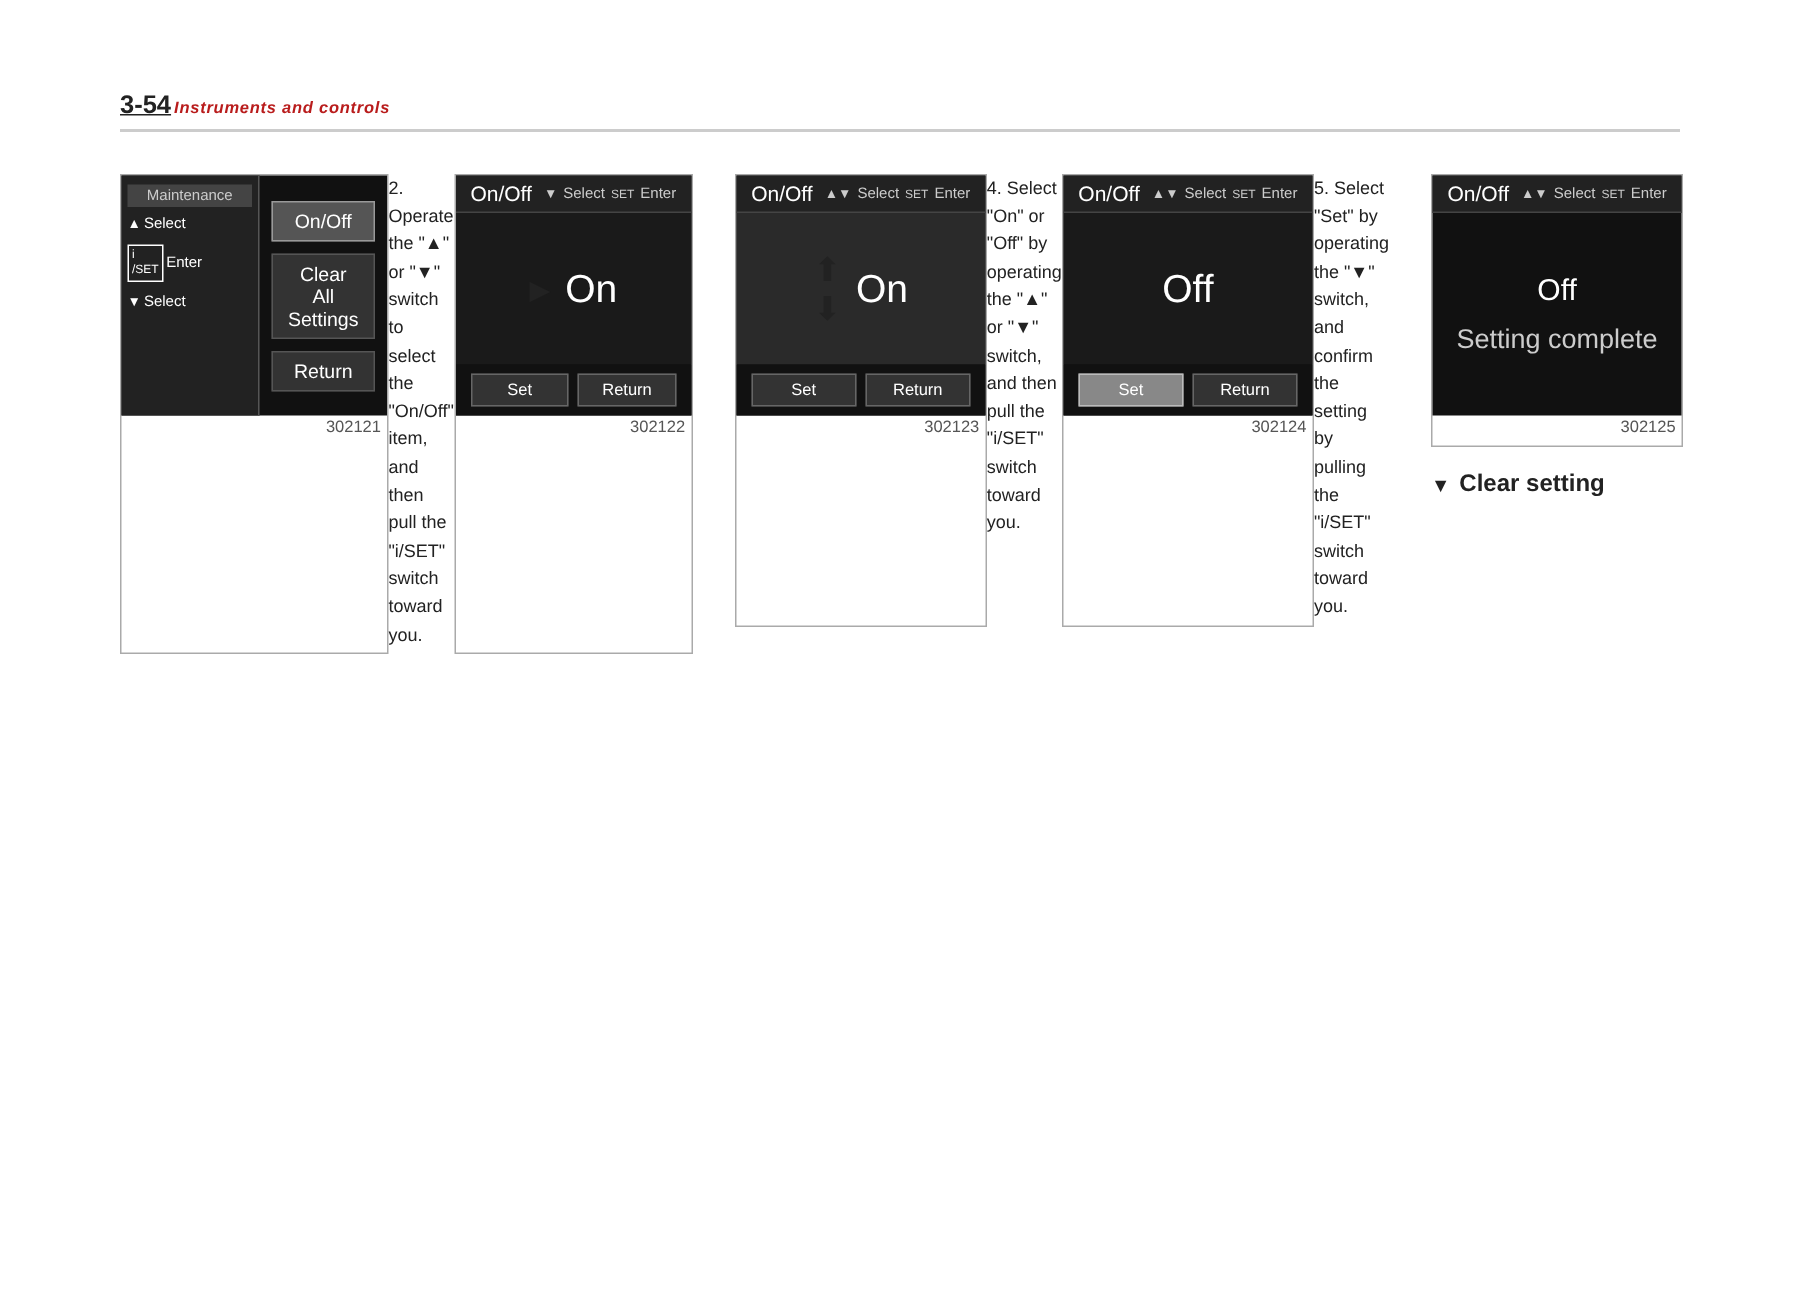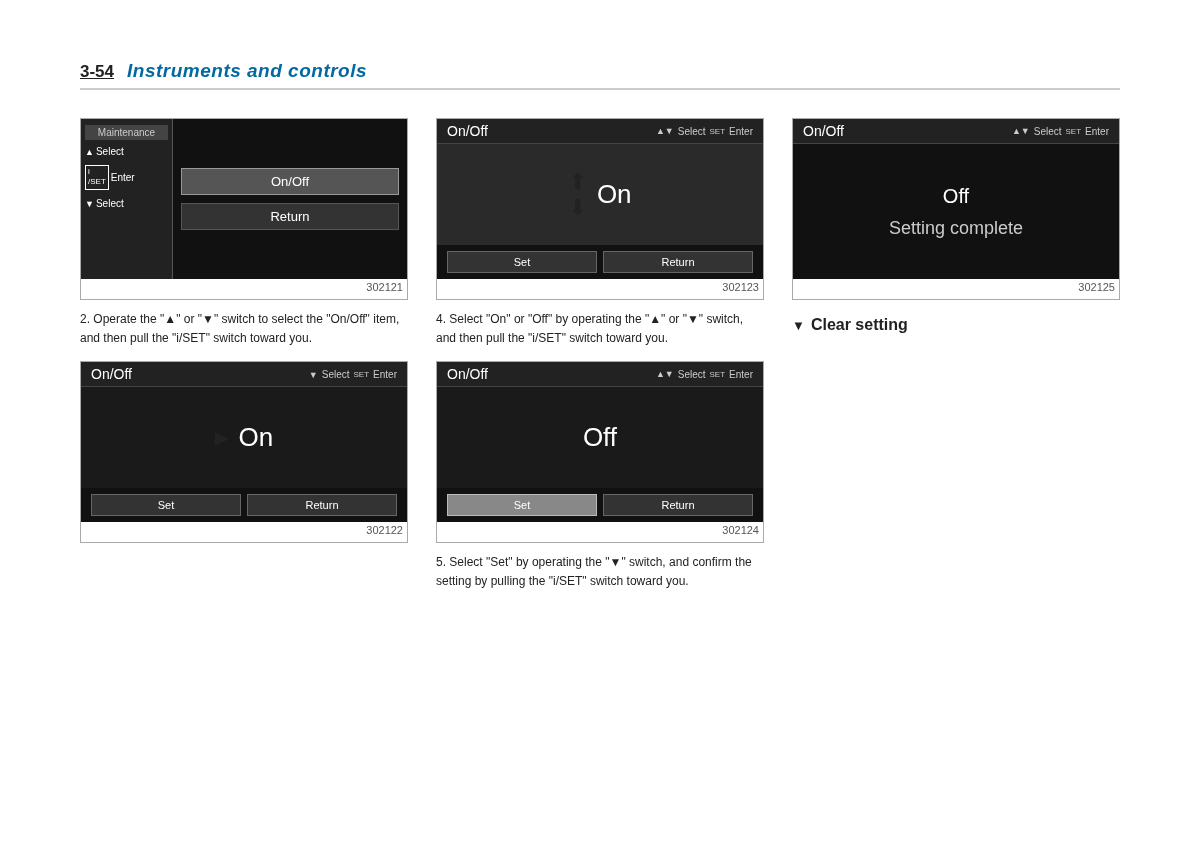--- a/index.html
+++ b/index.html
@@ -21,40 +21,39 @@
     .header {
       display: flex;
       align-items: baseline;
       border-bottom: 2px solid #ccc;
       padding-bottom: 6px;
       margin-bottom: 28px;
     }
     .header-number {
       font-size: 17px;
       font-weight: bold;
-      margin-right: 13px;
+      margin-right: 2px;
       color: #222;
       text-decoration: underline;
     }
     .header-title {
-      font-size: 19px;
+      font-size: 11px;
       font-style: italic;
       font-weight: bold;
-      color: #0369a1;
+      color: #b91c1c;
       letter-spacing: 0.5px;
     }
     .content {
       display: flex;
       gap: 28px;
       align-items: flex-start;
     }
     .column {
       flex: 1;
       display: flex;
-      flex-direction: column;
       gap: 0;
     }
     .screen-wrap {
       border: 1.5px solid #aaa;
       background: #fff;
       margin-bottom: 10px;
     }
     .screen {
       background: #111;
       color: #fff;
@@ -301,20 +300,21 @@
               <span class="info-box set-icon">i<br>/SET</span>
               <span>Enter</span>
             </div>
             <div class="select-item">
               <span class="arrow-down"></span>
               <span>Select</span>
             </div>
           </div>
           <div class="screen1-right">
             <div class="menu-item active">On/Off</div>
+            <div class="menu-item">Clear All Settings</div>
             <div class="menu-item">Return</div>
           </div>
         </div>
         <div class="caption-num">302121</div>
       </div>
       <div class="caption-text">2.  Operate the "▲" or "▼" switch to select the "On/Off" item, and then pull the "i/SET" switch toward you.</div>
 
       <div class="screen-wrap">
         <div class="screen-onoff">
           <div class="screen-onoff-header">

